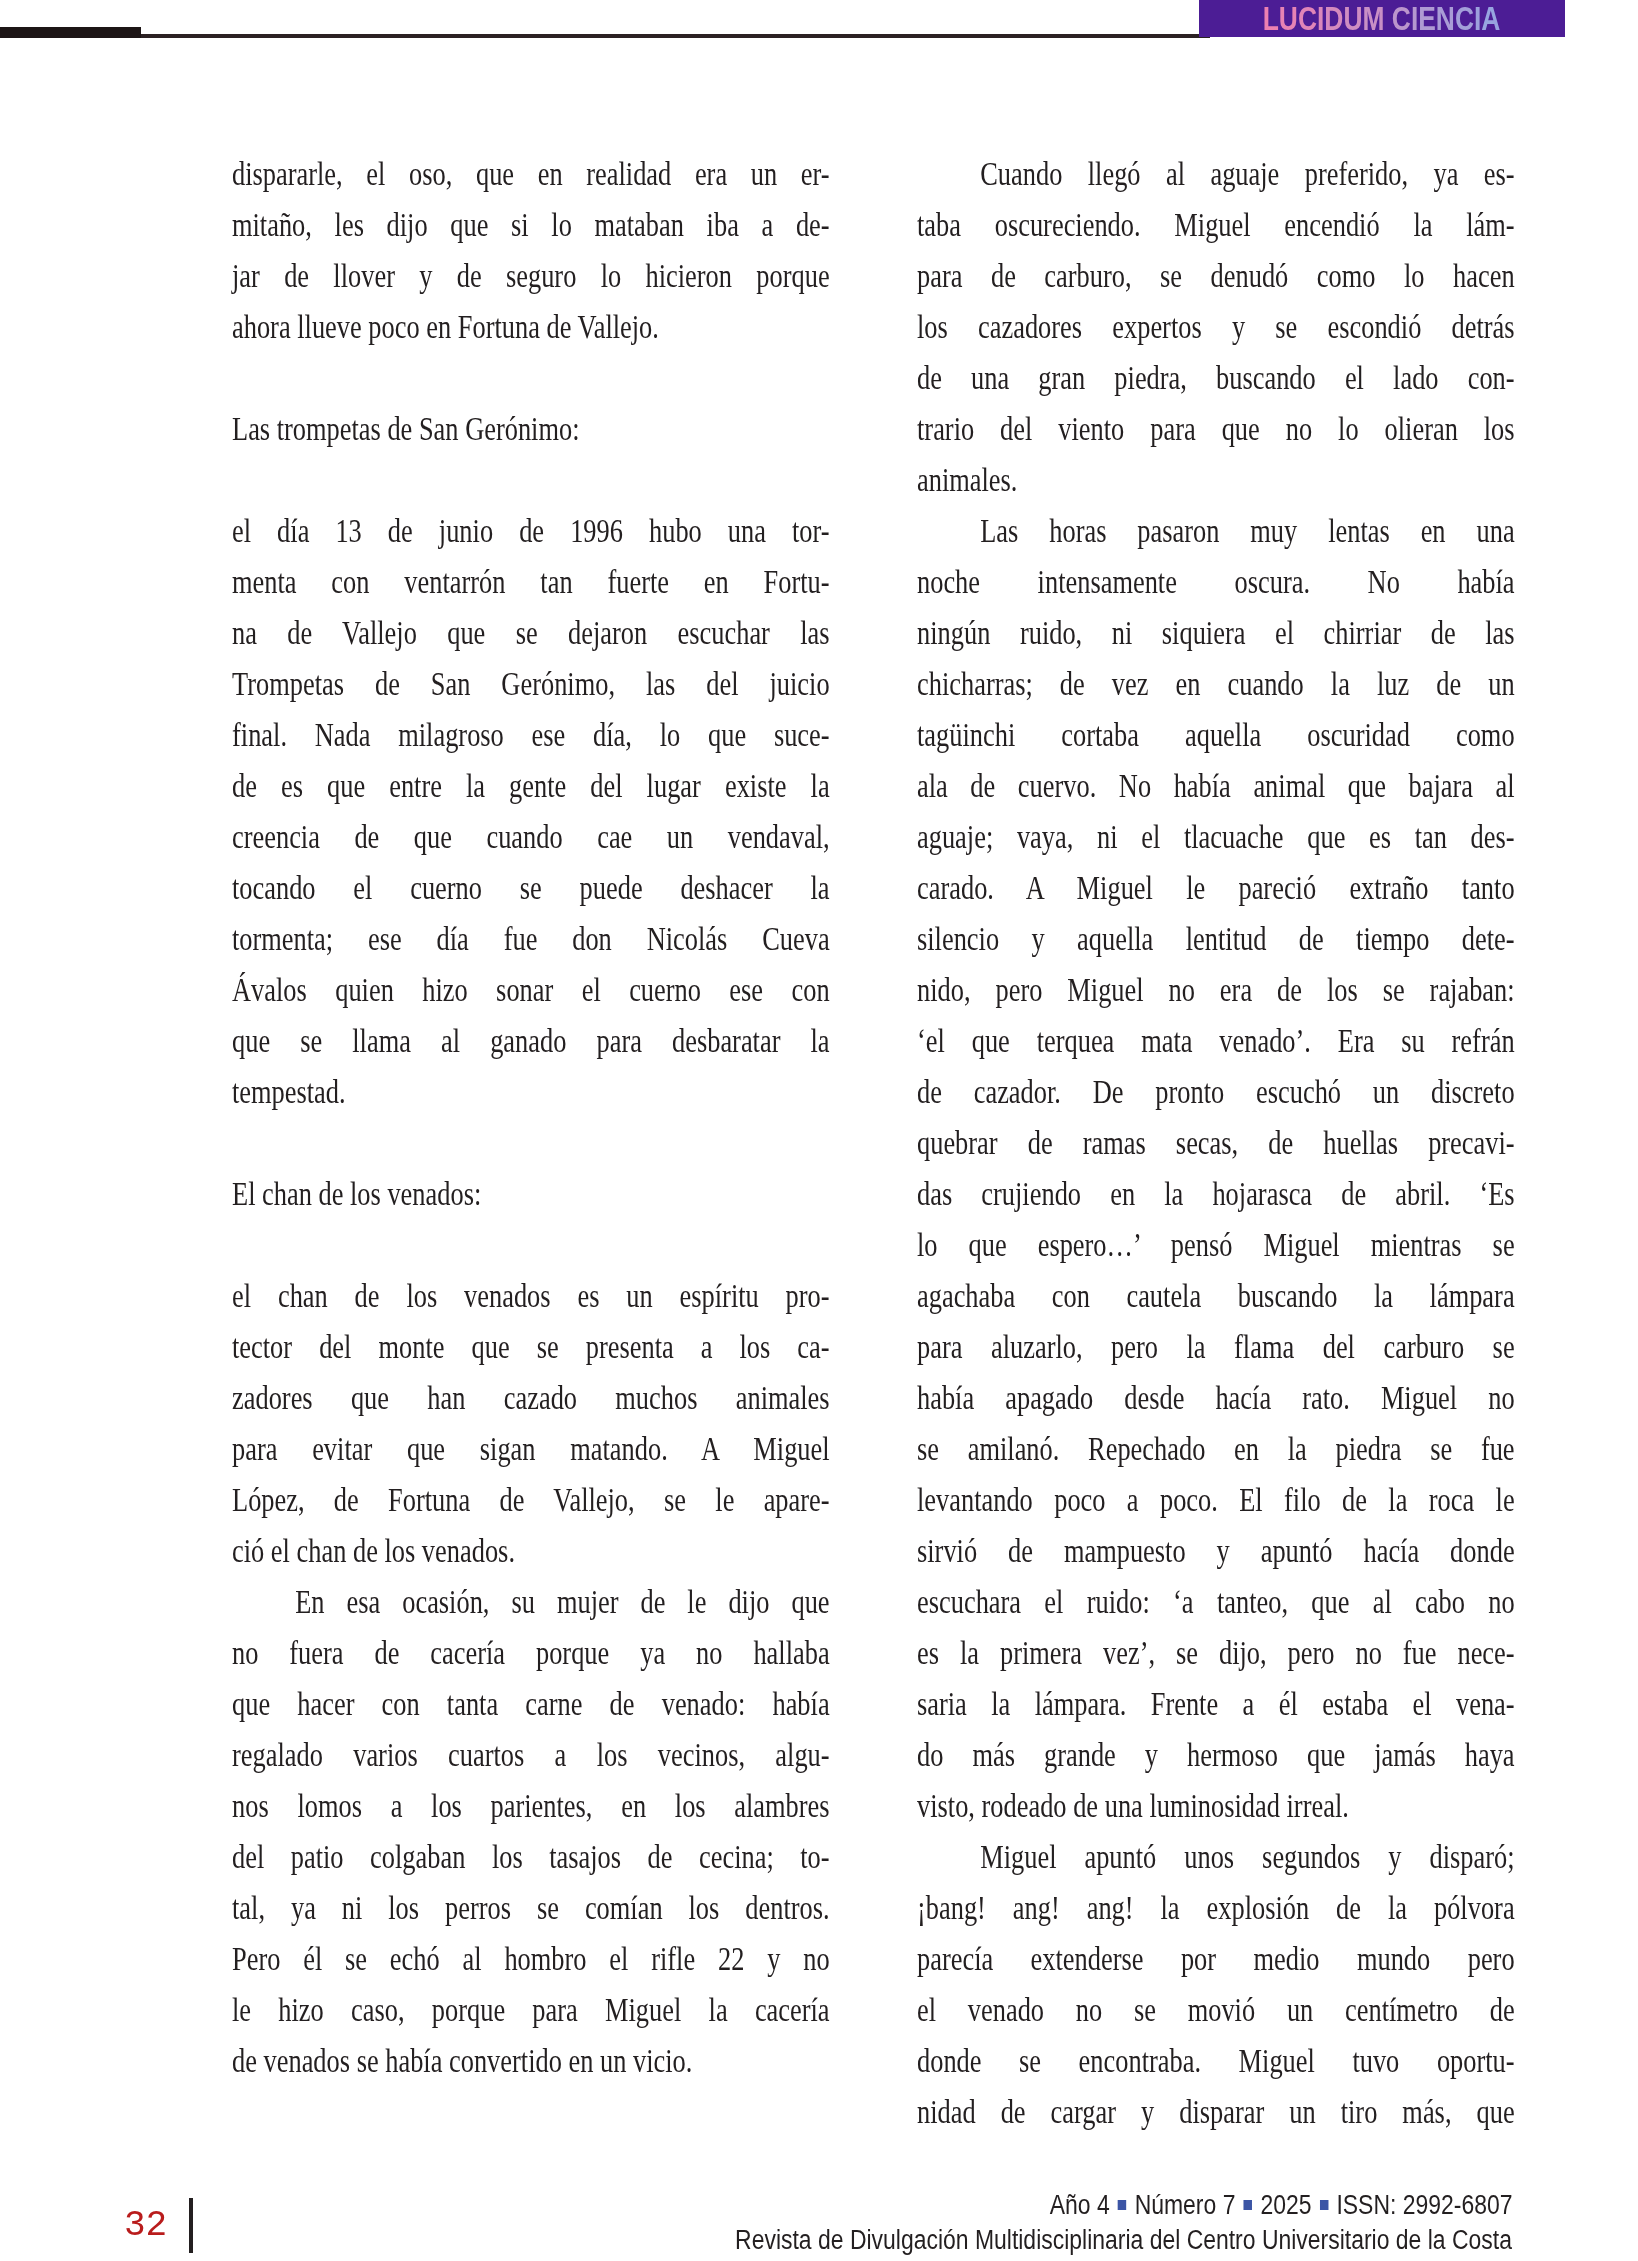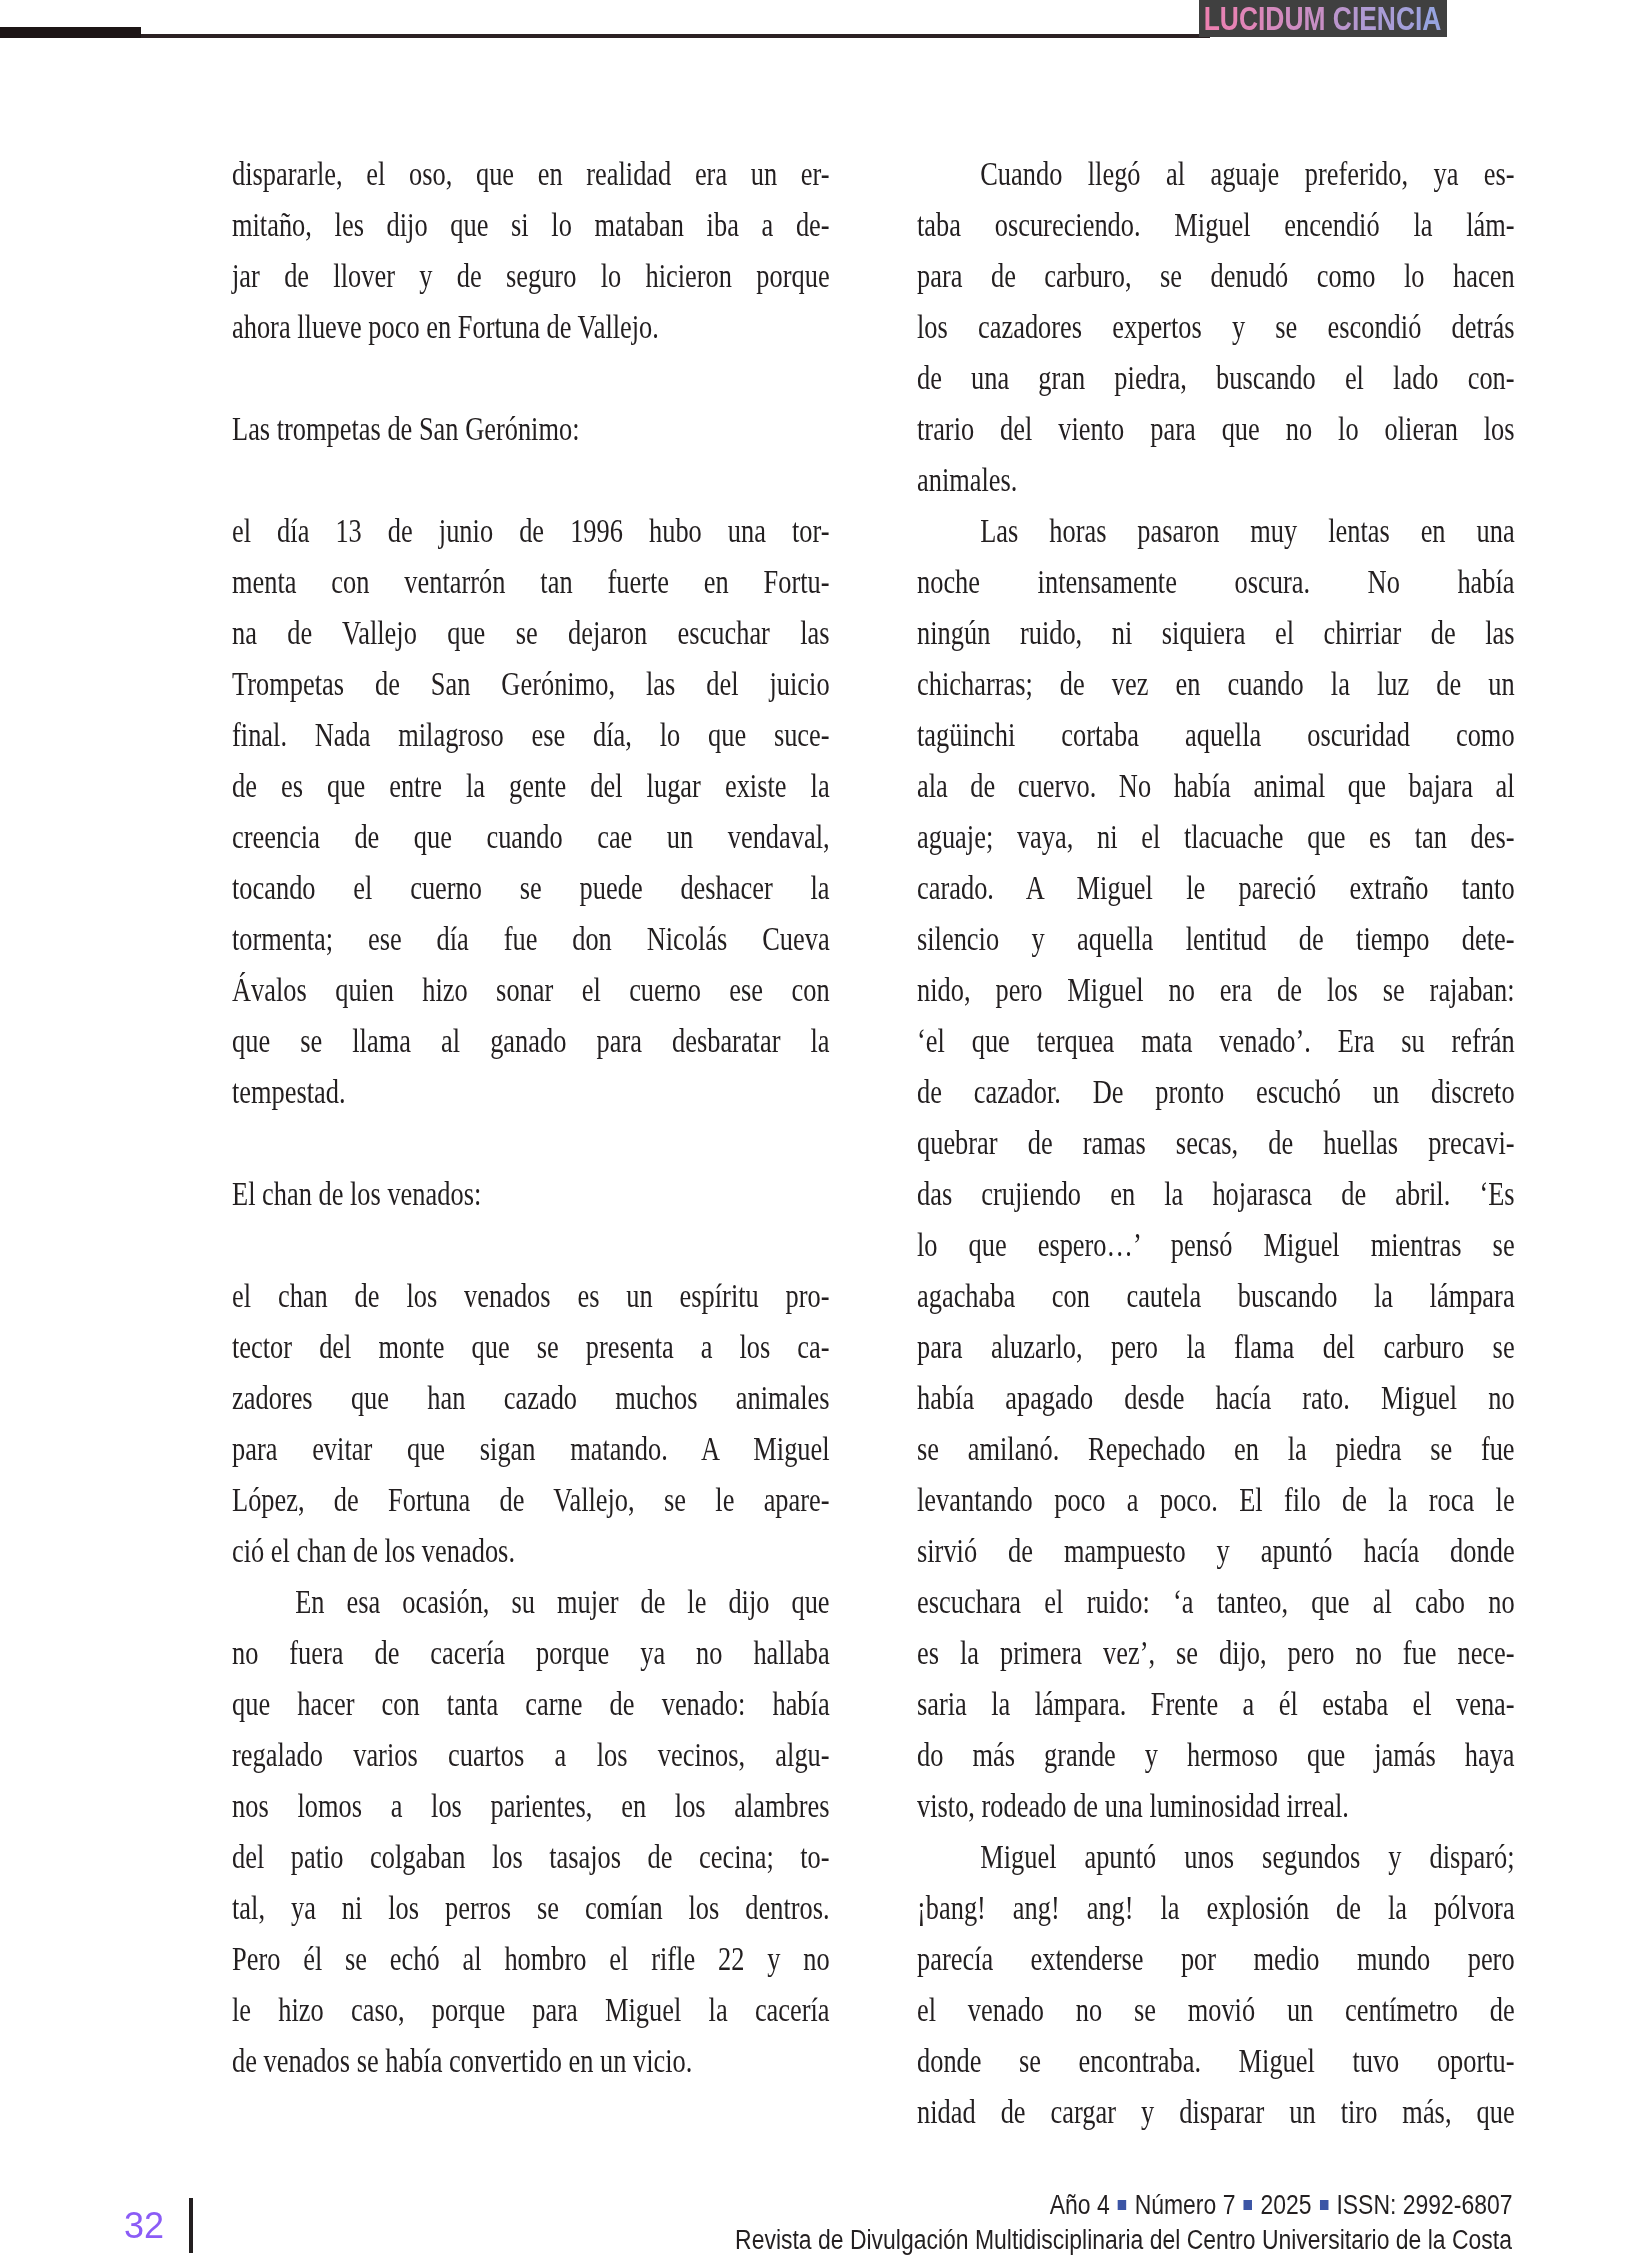--- a/index.html
+++ b/index.html
@@ -4,21 +4,21 @@
 <style>
   html,body{margin:0;padding:0;}
   body{
     width:1638px;height:2261px;position:relative;background:#ffffff;
     font-family:"Liberation Serif", serif;color:#231f20;overflow:hidden;
   }
   
   .hdr-rule{position:absolute;left:0;top:34px;width:1210px;height:3.8px;background:#2b2123;}
   .hdr-thick{position:absolute;left:0;top:27px;width:141px;height:10.6px;background:#1d1516;}
   .brand-box{
-    position:absolute;left:1199px;top:0;width:248px;height:37px;background:#404040;
+    position:absolute;left:1199px;top:0;width:366px;height:37px;background:#4c1d95;
     display:flex;align-items:center;justify-content:center;text-align:right;
   }
   .brand-text{
     font-family:"Liberation Sans", sans-serif;font-weight:bold;font-size:33px;
     letter-spacing:0px;transform:scaleX(0.80);transform-origin:center;white-space:nowrap;
   }
   
   .col{
     position:absolute;top:149px;width:747px;
     transform:scaleX(0.80);transform-origin:left top;
@@ -30,21 +30,21 @@
   .block.gap{margin-top:51px;}
   .line{
     height:51px;line-height:51px;white-space:normal;
     text-align:left;overflow:visible;
   }
   .line.just{text-align:justify;text-align-last:justify;}
   .line.indent{text-indent:79px;}
   
   .page-num{
     position:absolute;left:124px;top:2205px;font-size:36px;line-height:42px;
-    font-family:Liberation Sans, sans-serif;color:#8b5cf6;
+    font-family:Liberation Mono, monospace;color:#b91c1c;
   }
   .foot-bar{position:absolute;left:189px;top:2198px;width:3.8px;height:55px;background:#231f20;}
   .foot-meta{
     position:absolute;right:126px;top:2190px;white-space:nowrap;
     font-family:"Liberation Sans", sans-serif;font-size:27px;line-height:30px;
     transform:scaleX(0.85);transform-origin:right center;
     display:flex;align-items:center;
   }
   .foot-journal{
     position:absolute;right:126px;top:2225px;white-space:nowrap;

